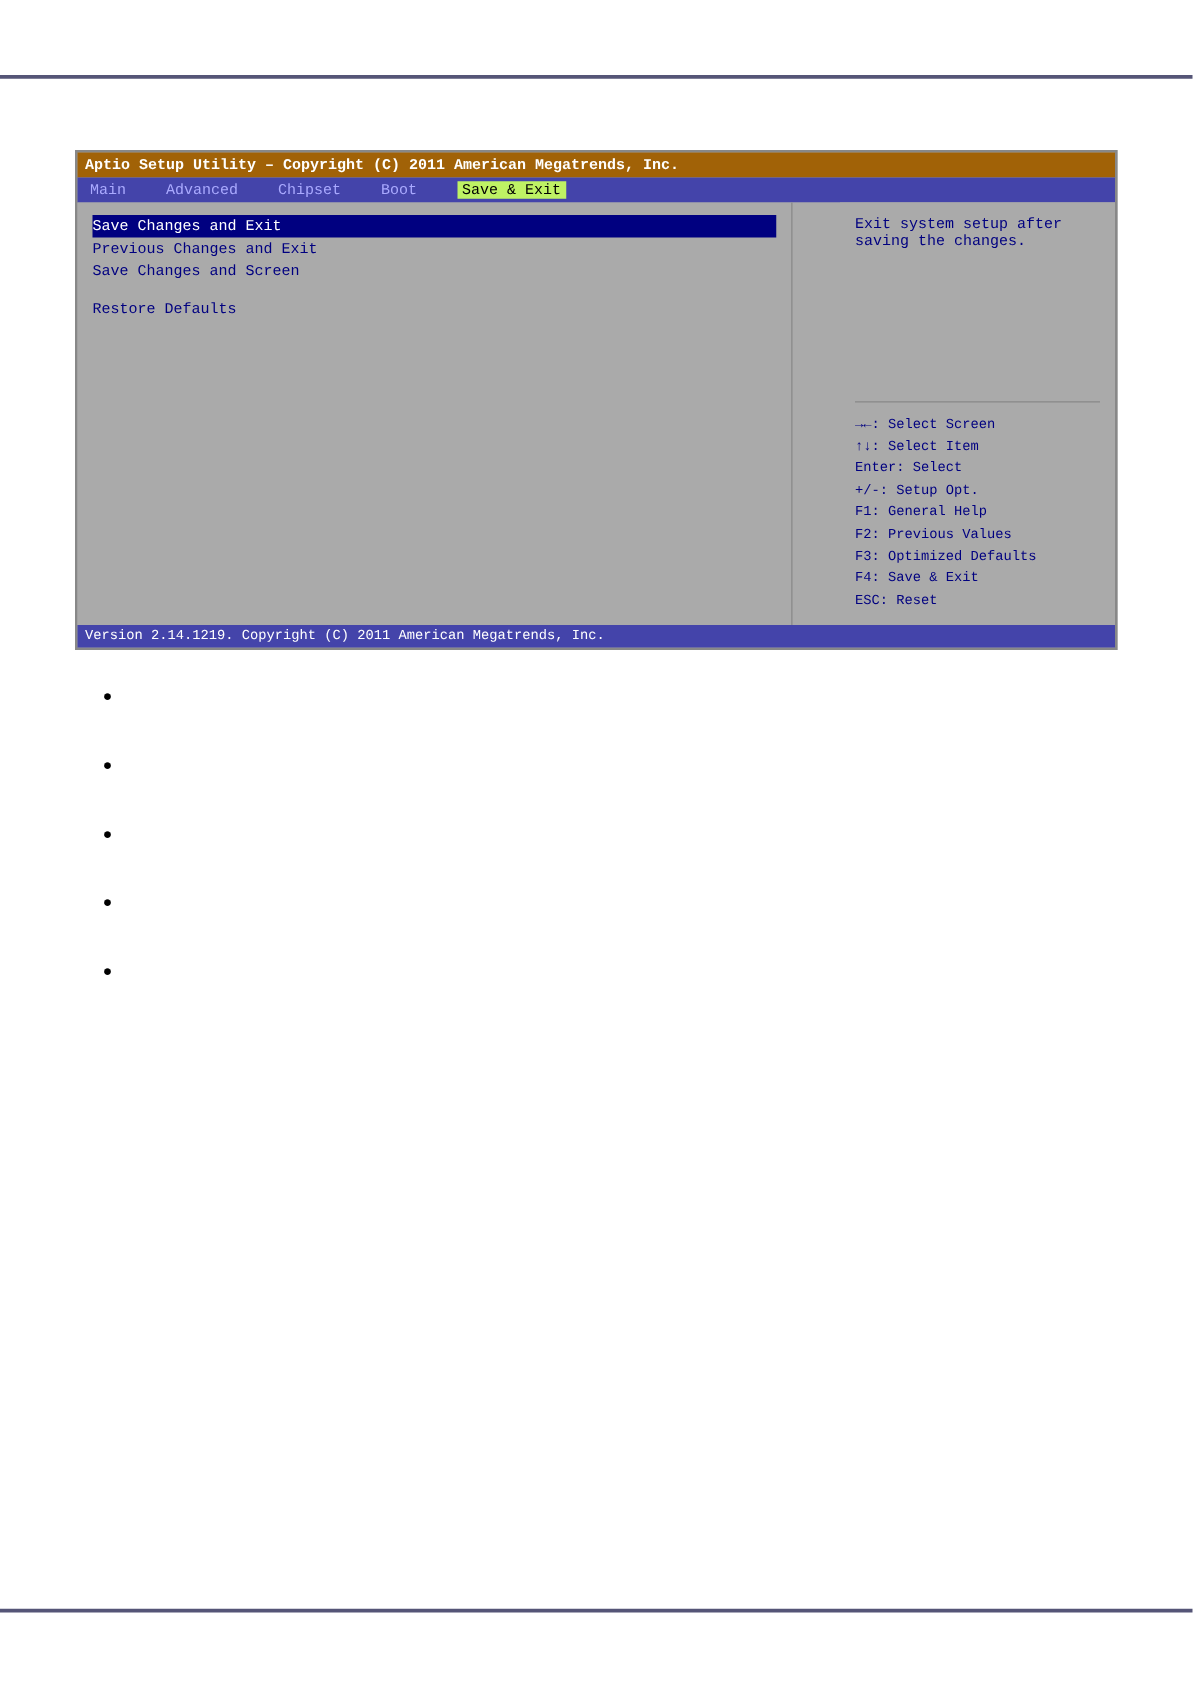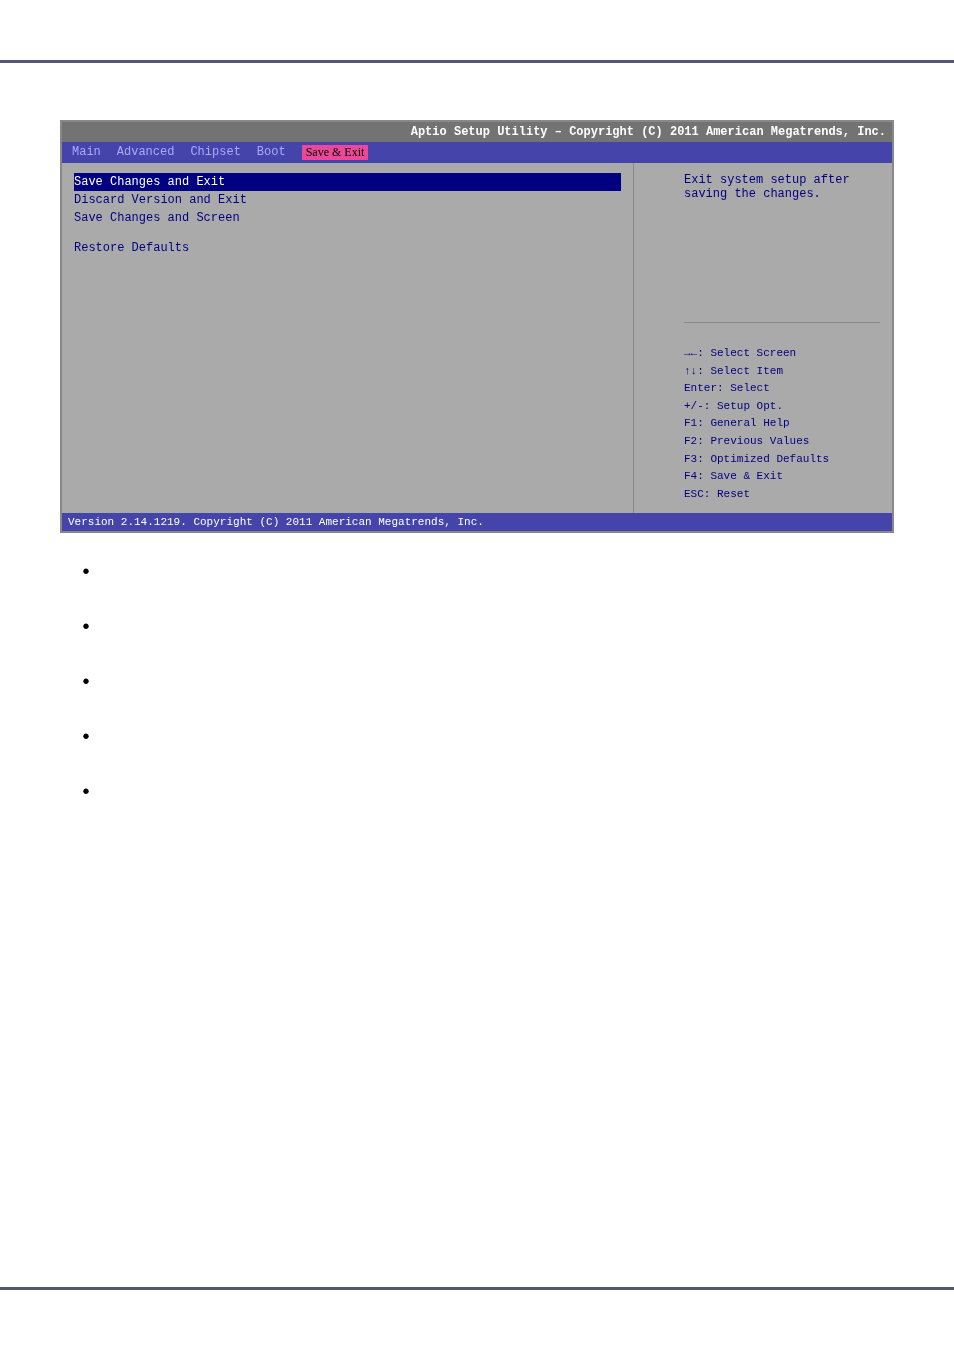--- a/index.html
+++ b/index.html
@@ -38,46 +38,45 @@
     }
 
     
     .bios-screen {
       background: #aaaaaa;
       border: 2px solid #888888;
       width: 100%;
     }
 
     .bios-title-bar {
-      background: #737373;
+      background: #a16207;
       color: #ffffff;
-      text-align: right;
+      text-align: left;
       padding: 3px 6px;
       font-size: 12px;
       font-weight: bold;
     }
 
     .bios-menu-bar {
       background: #4444aa;
       padding: 3px 10px;
       display: flex;
-      gap: 16px;
+      gap: 32px;
     }
 
     .bios-menu-item {
       color: #aaaaff;
       font-size: 12px;
       cursor: pointer;
     }
 
     .bios-menu-item.active {
-      background: #ec4899;
+      background: #bef264;
       color: #000000;
       padding: 0 4px;
-      font-family: Liberation Serif, serif;
     }
 
     .bios-body {
       display: flex;
       background: #aaaaaa;
       gap: 38px;
     }
 
     .bios-left {
       flex: 1;
@@ -90,21 +89,21 @@
       padding: 10px 12px;
       background: #aaaaaa;
       font-size: 12px;
       color: #000080;
     }
 
     .bios-right-top {
       min-height: 150px;
       border-bottom: 1px solid #888888;
       padding-bottom: 12px;
-      margin-bottom: 22px;
+      margin-bottom: 10px;
     }
 
     .bios-right-bottom {
       font-size: 11px;
       color: #000080;
       line-height: 1.6;
     }
 
     .bios-menu-option {
       color: #000080;
@@ -175,21 +174,21 @@
       <span class="bios-menu-item">Advanced</span>
       <span class="bios-menu-item">Chipset</span>
       <span class="bios-menu-item">Boot</span>
       <span class="bios-menu-item active">Save &amp; Exit</span>
     </div>
 
     <div class="bios-body">
 
       <div class="bios-left">
         <div class="bios-menu-option highlighted">Save Changes and Exit</div>
-        <div class="bios-menu-option">Discard Version and Exit</div>
+        <div class="bios-menu-option">Previous Changes and Exit</div>
         <div class="bios-menu-option">Save Changes and Screen</div>
         <div class="bios-menu-option section-header">Restore Defaults</div>
       </div>
 
       <div class="bios-right">
         <div class="bios-right-top">
           <span>Exit system setup after saving the changes.</span>
         </div>
         <div class="bios-right-bottom">
           <div>→←: Select Screen</div>

